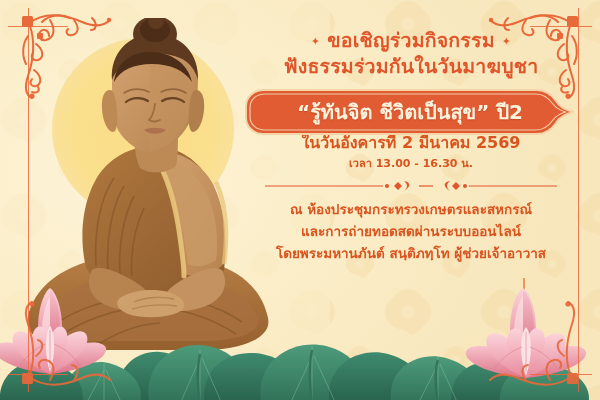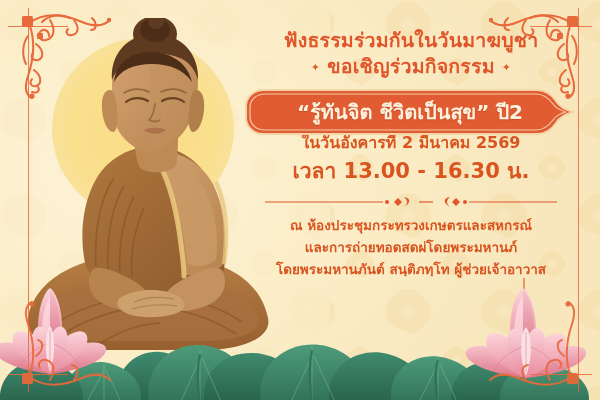--- a/index.html
+++ b/index.html
@@ -64,21 +64,21 @@
   .banner-wrap{position:relative;width:330px;height:32px;margin:8px 0 10px -1px;}
   .banner-svg{position:absolute;left:0;top:0;}
   .banner-text{
     position:absolute;left:0;top:0;width:330px;height:46px;
     display:flex;align-items:center;justify-content:center;
     color:#fdf3dd;font-size:20px;font-weight:700;white-space:nowrap;
     text-shadow:0 1px 1px rgba(140,45,15,.35);
   }
 
   .date-line{font-size:16px;font-weight:700;line-height:1.55;color:#d9541f;white-space:nowrap;}
-  .time-line{font-size:21px;font-weight:700;line-height:1.55;color:#d9541f;white-space:nowrap;}
+  .time-line{font-size:11px;font-weight:700;line-height:1.55;color:#d9541f;white-space:nowrap;}
 
   .divider{width:300px;height:14px;margin:7px auto 6px;display:block;}
 
   .venue{font-size:13.5px;font-weight:700;line-height:1.62;color:#d9541f;white-space:nowrap;text-align:center;}
   .room{font-size:15px;font-weight:700;line-height:1.62;color:#d9541f;white-space:nowrap;}
   .online{font-size:13.5px;font-weight:700;line-height:1.62;color:#d9541f;white-space:nowrap;}
   .speaker{font-size:13.5px;font-weight:700;line-height:1.62;color:#d9541f;white-space:nowrap;text-align:center;}
 </style>
 </head>
 <body>
@@ -362,27 +362,27 @@
       <path d="M30,44 C38,50 38,58 32,60"></path>
     </g>
     <g fill="#e8693a" opacity=".92">
       <rect x="16" y="16" width="11" height="11" rx="1.5"></rect>
       <circle cx="26" cy="96" r="2.6"></circle>
     </g>
   </svg>
 
   <div class="content">
 
-    <div class="title-line">ฟังธรรมร่วมกันในวันมาฆบูชา</div>
-
     <div class="title-line">
       <span class="orn">✦</span>
       <span>ขอเชิญร่วมกิจกรรม</span>
       <span class="orn">✦</span>
     </div>
+
+    <div class="title-line">ฟังธรรมร่วมกันในวันมาฆบูชา</div>
 
     <div class="banner-wrap">
       <svg class="banner-svg" width="330" height="46" viewBox="0 0 330 46">
         <path d="M22,2 C30,2 34,8 34,12 L34,14 L296,14 L296,12 C296,8 300,2 308,2
                  L326,2 C328,2 329,4 329,6 L329,40 C329,42 328,44 326,44
                  L308,44 C300,44 296,38 296,34 L296,32 L34,32 L34,34
                  C34,38 30,44 22,44 L4,44 C2,44 1,42 1,40 L1,6 C1,4 2,2 4,2 Z" fill="none"></path>
         <path d="M18,1 C8,1 1,9 1,17 L1,29 C1,37 8,45 18,45 L292,45
                  C300,45 307,40 311,34 C314,29 320,25 329,23
                  C320,21 314,17 311,12 C307,6 300,1 292,1 Z" fill="#e25c33" stroke="#f5d4a8" stroke-width="2"></path>
@@ -406,17 +406,17 @@
         <circle cx="126" cy="7" r="2"></circle>
         <path d="M133,7 L137,3 L141,7 L137,11 Z"></path>
         <path d="M143,2 C149,3 151,7 143,12 C147,9 147,5 143,2 Z"></path>
         <path d="M189,2 C183,3 181,7 189,12 C185,9 185,5 189,2 Z"></path>
         <path d="M191,7 L195,3 L199,7 L195,11 Z"></path>
         <circle cx="204" cy="7" r="2"></circle>
       </g>
     </svg>
 
     <div class="venue">ณ ห้องประชุมกระทรวงเกษตรและสหกรณ์</div>
-    <div class="online">และการถ่ายทอดสดผ่โดยพระมหานภ์</div>
+    <div class="online">และการถ่ายทอดสดผ่านระบบออนไลน์</div>
     <div class="speaker">โดยพระมหานภันต์ สนฺติภทฺโท ผู้ช่วยเจ้าอาวาส</div>
   </div>
 
 </div>
 
 </body></html>

